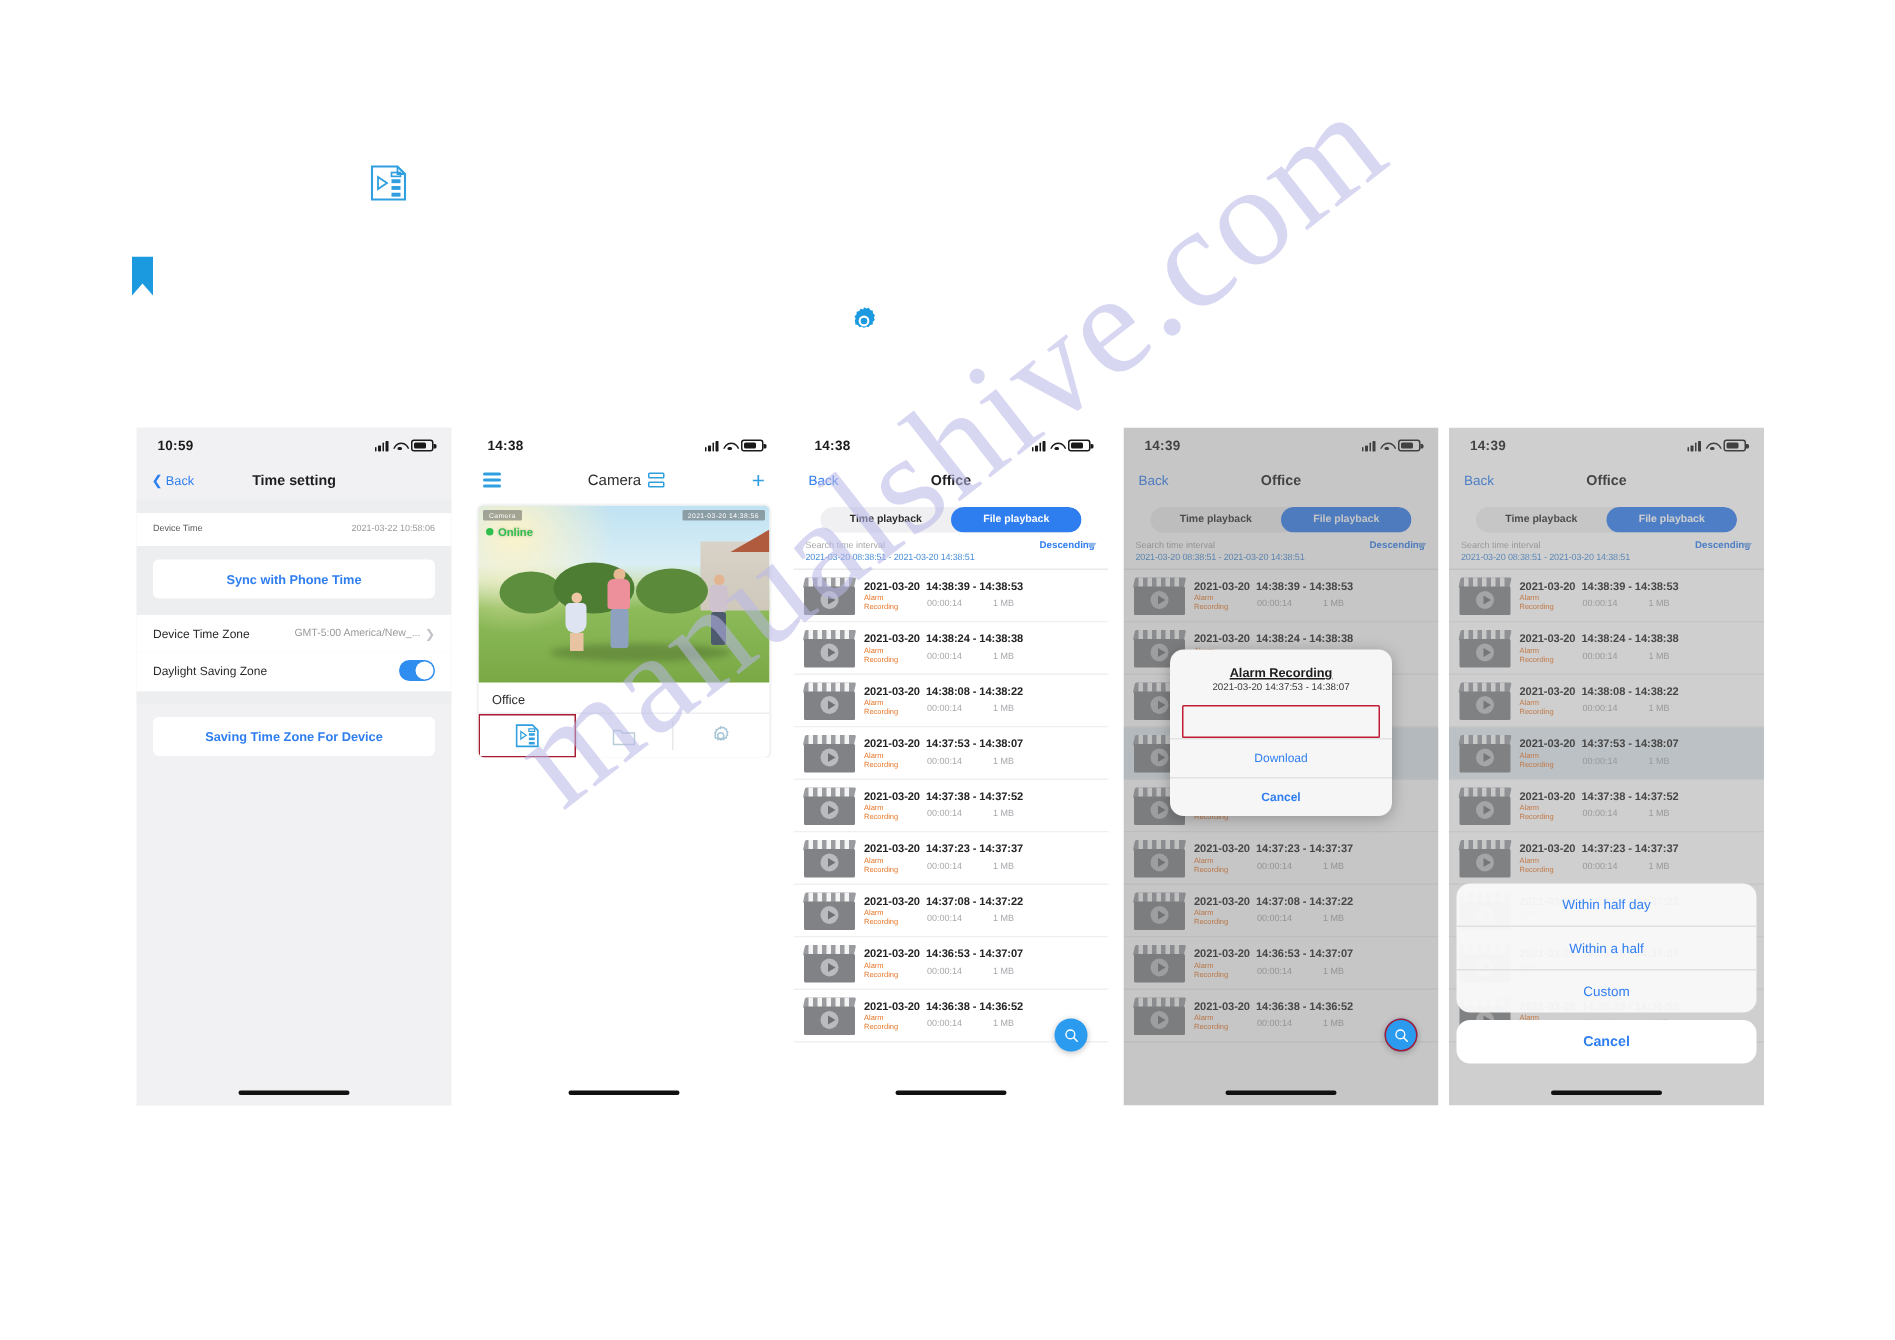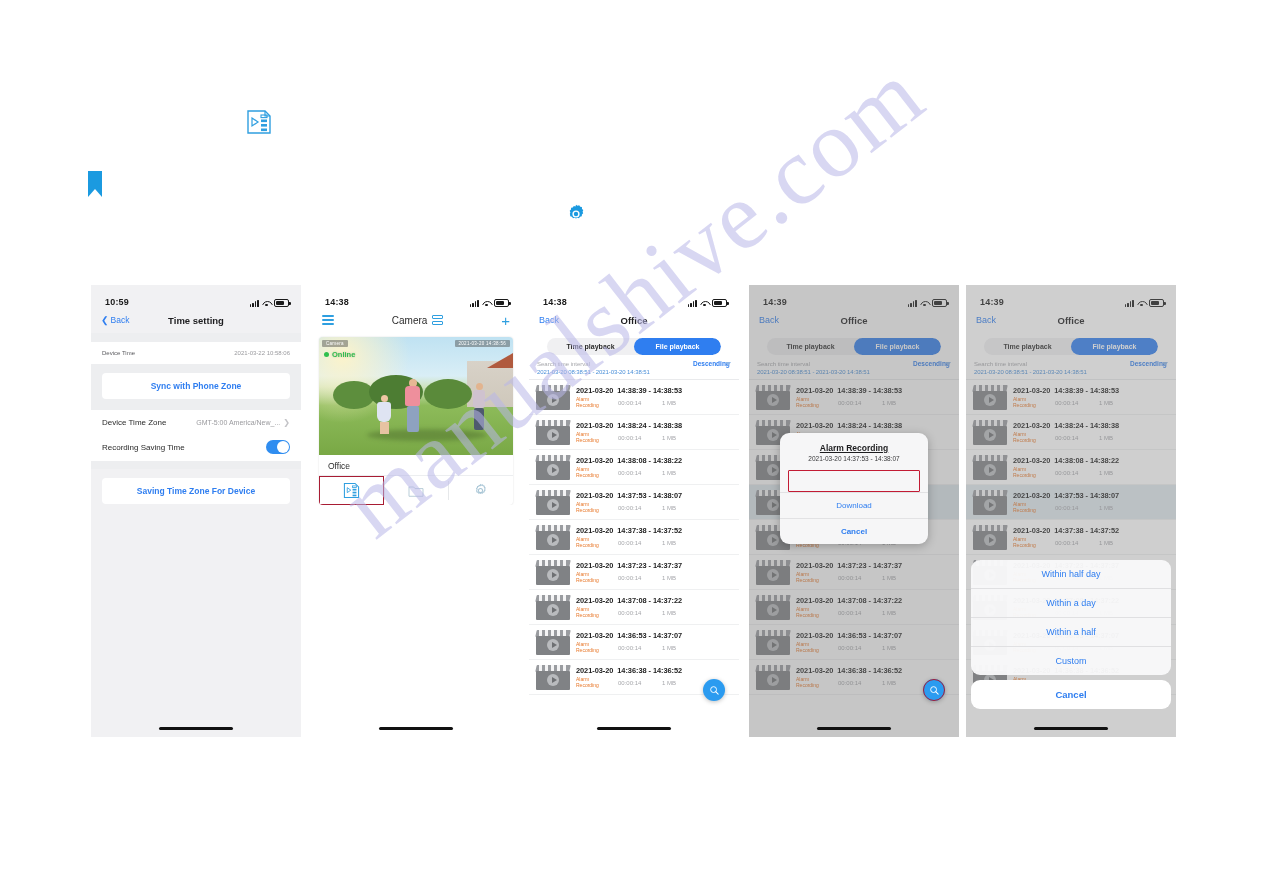--- a/index.html
+++ b/index.html
@@ -46,21 +46,21 @@
     color: #222;
   }
   #phone1 { left: 91px;  background:#f1f1f3; }
   #phone2 { left: 311px; background:#ffffff; }
   #phone3 { left: 529px; background:#ffffff; }
   #phone4 { left: 749px; background:#ffffff; }
   #phone5 { left: 966px; background:#ffffff; }
 
   
   .statusbar {
-    height: 22px; display:flex; align-items:flex-end;
+    height: 22px; display:flex; align-items:center;
     justify-content:space-between; padding: 2px 12px 0 14px;
     background: transparent;
   }
   .sb-time { font-size: 9px; font-weight: 700; color:#1a1a1a; letter-spacing:.2px;}
   .sb-right { display:flex; align-items:center; gap:3px; }
   .sig { display:flex; align-items:flex-end; gap:1px; height:8px;}
   .sig i { display:block; width:1.6px; background:#1a1a1a; border-radius:.5px;}
   .sig i:nth-child(1){height:3px}.sig i:nth-child(2){height:4.5px}
   .sig i:nth-child(3){height:6px}.sig i:nth-child(4){height:7.5px}
   .wifi { width:9px;height:7px; position:relative; }
@@ -257,31 +257,31 @@
         <span>Back</span>
       </span>
       <span class="nav-title">Time setting</span>
     </div>
     <div class="p1-sep" style="height:9px;"></div>
     <div class="p1-row small">
       <span class="lbl">Device Time</span>
       <span class="val">2021-03-22 10:58:06</span>
     </div>
     <div class="p1-btnwrap">
-      <div class="p1-btn">Sync with Phone Zone</div>
+      <div class="p1-btn">Sync with Phone Time</div>
     </div>
     <div class="p1-row">
       <span class="lbl">Device Time Zone</span>
       <span style="display:flex;align-items:center;">
         <span class="val">GMT-5:00 America/New_...</span>
         <span class="chev-r">❯</span>
       </span>
     </div>
     <div class="p1-row" style="padding-top:5px;padding-bottom:7px;">
-      <span class="lbl">Recording Saving Time</span>
+      <span class="lbl">Daylight Saving Zone</span>
       <span class="toggle"></span>
     </div>
     <div class="p1-sep" style="height:8px;"></div>
     <div class="p1-btnwrap" style="background:#f1f1f3;">
       <div class="p1-btn">Saving Time Zone For Device</div>
     </div>
     <div class="p1-bottomfill"></div>
     <div class="home-ind"></div>
   </div>
 
@@ -998,21 +998,20 @@
               <span class="rec-type">Alarm<br>Recording</span>
               <span class="rec-dur">00:00:14</span>
               <span class="rec-size">1 MB</span>
             </span></span>
         </div>
       </div>
     <div class="dim-light"></div>
     <div class="sheet">
       <div class="sheet-group" id="sheet-opts">
           <div class="sheet-item">Within half day</div>
-          <div class="sheet-item">Within a day</div>
           <div class="sheet-item">Within a half</div>
           <div class="sheet-item">Custom</div>
         </div>
       <div class="sheet-cancel">Cancel</div>
     </div>
     <div class="home-ind" style="z-index:31;"></div>
   </div>
 
 </div>
 

